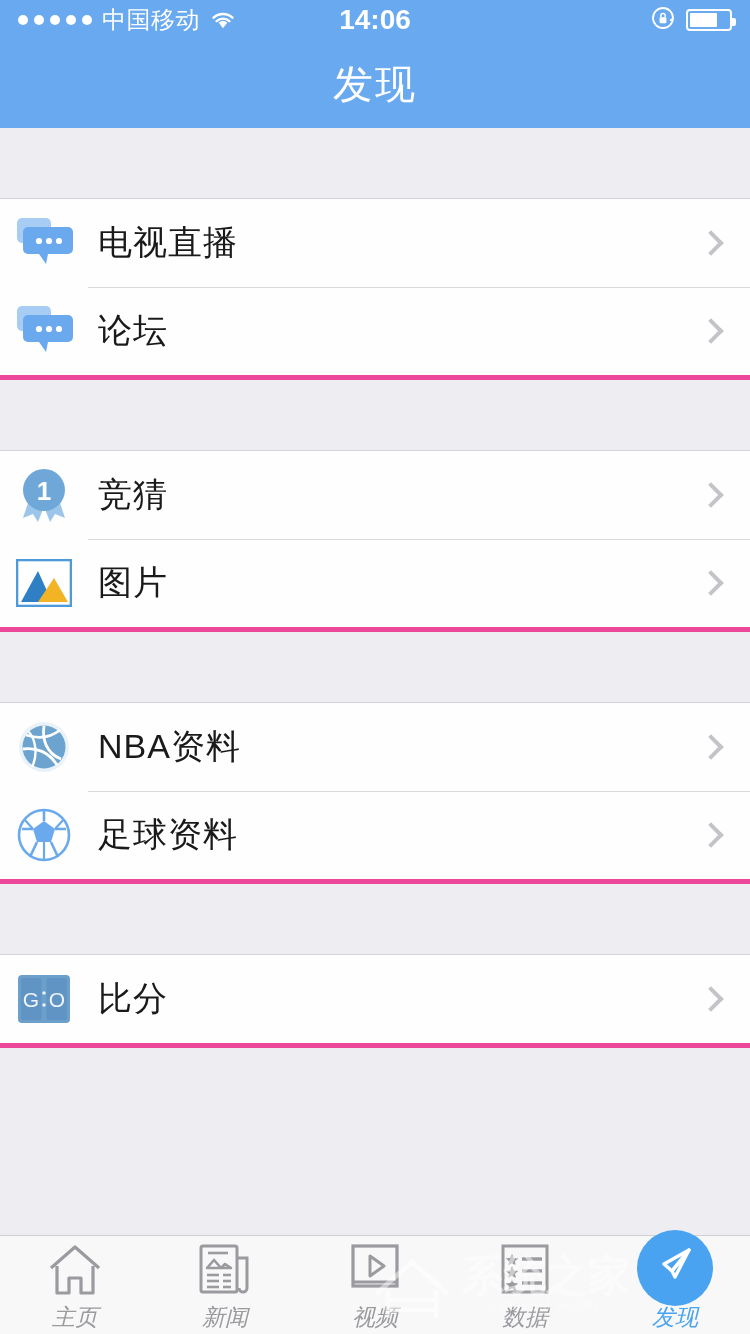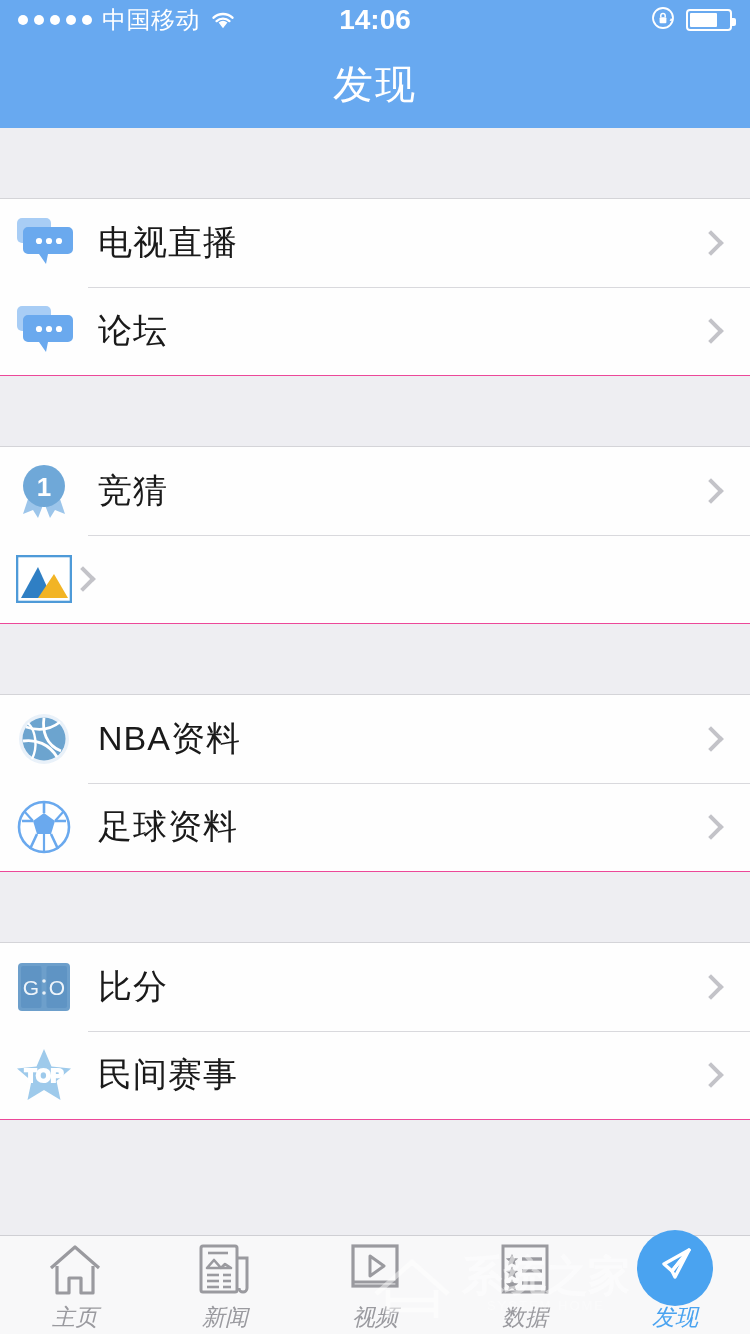--- a/index.html
+++ b/index.html
@@ -31,21 +31,21 @@
   .navbar {
     position:absolute; top:40px; left:0; width:750px; height:88px;
     background:#68a9f0; display:flex; align-items:center; justify-content:center;
   }
   .navtitle { color:#fff; font-size:40px; font-weight:400; letter-spacing:2px; }
 
   
   .content { position:absolute; top:128px; left:0; width:750px; bottom:99px; background:#eeeef2; overflow:hidden; }
   .spacer { height:70px; background:#eeeef2; }
   .spacer.first { height:70px; }
-  .group { background:#fefefe; border-top:1px solid #d4d4d8; border-bottom:1px solid #ec4899; }
+  .group { background:#fefefe; border-top:1px solid #d4d4d8; border-bottom:5px solid #ec4899; }
   .row {
     height:88px; display:flex; align-items:center; padding:0 22px 0 14px;
     background:#fefefe; position:relative;
   }
   .row + .row::before {
     content:""; position:absolute; left:88px; right:0; top:0; height:1px; background:#d9d9dd;
   }
   .row-icon { width:60px; height:60px; flex:none; display:flex; align-items:center; justify-content:center; }
   .row-label { flex:1; margin-left:24px; font-size:34px; color:#1a1a1a; letter-spacing:1px; }
   .chev { width:18px; height:18px; border-right:4px solid #c3c3c8; border-top:4px solid #c3c3c8; transform:rotate(45deg); margin-right:8px; }
@@ -162,20 +162,21 @@
         <span class="chev"></span>
       </div>
       <div class="row">
         <span class="row-icon">
           <svg width="56" height="48" viewBox="0 0 56 48">
             <rect x="1" y="1" width="54" height="46" fill="#ffffff" stroke="#4e9ad8" stroke-width="2.6"></rect>
             <path d="M5 43 L22 12 L36 43 Z" fill="#2f7fc4"></path>
             <path d="M22 43 L38 19 L52 43 Z" fill="#f2b425"></path>
           </svg>
         </span>
+        <span class="row-label">图片</span>
         <span class="chev"></span>
       </div>
     </div>
 
     <div class="spacer"></div>
 
     <div class="group">
       <div class="row">
         <span class="row-icon">
           <svg width="56" height="56" viewBox="0 0 56 56">
@@ -213,30 +214,20 @@
             <rect x="1" y="1" width="52" height="48" rx="4" fill="#6d9fcb"></rect>
             <rect x="4" y="4" width="20.5" height="42" rx="2" fill="#5f94c4"></rect>
             <rect x="29.5" y="4" width="20.5" height="42" rx="2" fill="#5f94c4"></rect>
             <circle cx="27" cy="19" r="1.8" fill="#e8eff7"></circle>
             <circle cx="27" cy="31" r="1.8" fill="#e8eff7"></circle>
             <text x="14" y="33" text-anchor="middle" font-family="Liberation Sans, sans-serif" font-size="21" fill="#eef4fa">G</text>
             <text x="40" y="33" text-anchor="middle" font-family="Liberation Sans, sans-serif" font-size="21" fill="#eef4fa">O</text>
           </svg>
         </span>
         <span class="row-label">比分</span>
-        <span class="chev"></span>
-      </div>
-      <div class="row">
-        <span class="row-icon">
-          <svg width="58" height="56" viewBox="0 0 58 56">
-            <path d="M29 2 L36.5 19.5 L56 21.5 L41.5 34 L45.5 53 L29 43 L12.5 53 L16.5 34 L2 21.5 L21.5 19.5 Z" fill="#9ecaeb"></path>
-            <text x="29" y="35" text-anchor="middle" font-family="Liberation Sans, sans-serif" font-size="19" font-weight="bold" fill="#ffffff" stroke="#ffffff" stroke-width="2.2" paint-order="stroke">TOP</text>
-          </svg>
-        </span>
-        <span class="row-label">民间赛事</span>
         <span class="chev"></span>
       </div>
     </div>
 
     <div class="tail"></div>
   </div>
 
   <div class="tabbar">
 
     <div class="tab">

